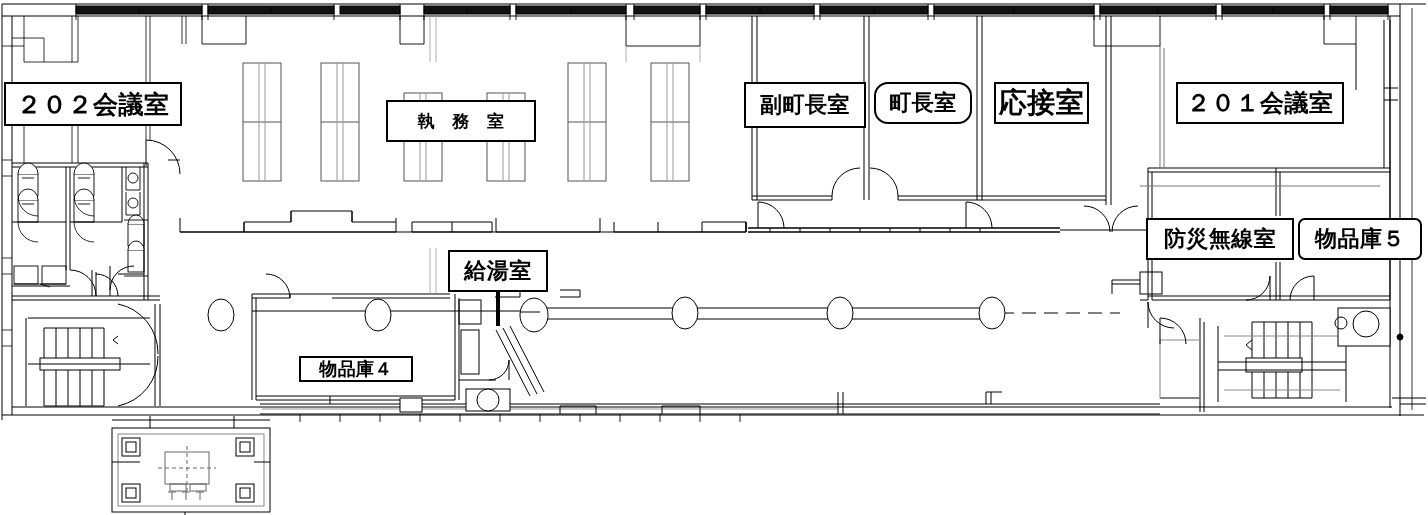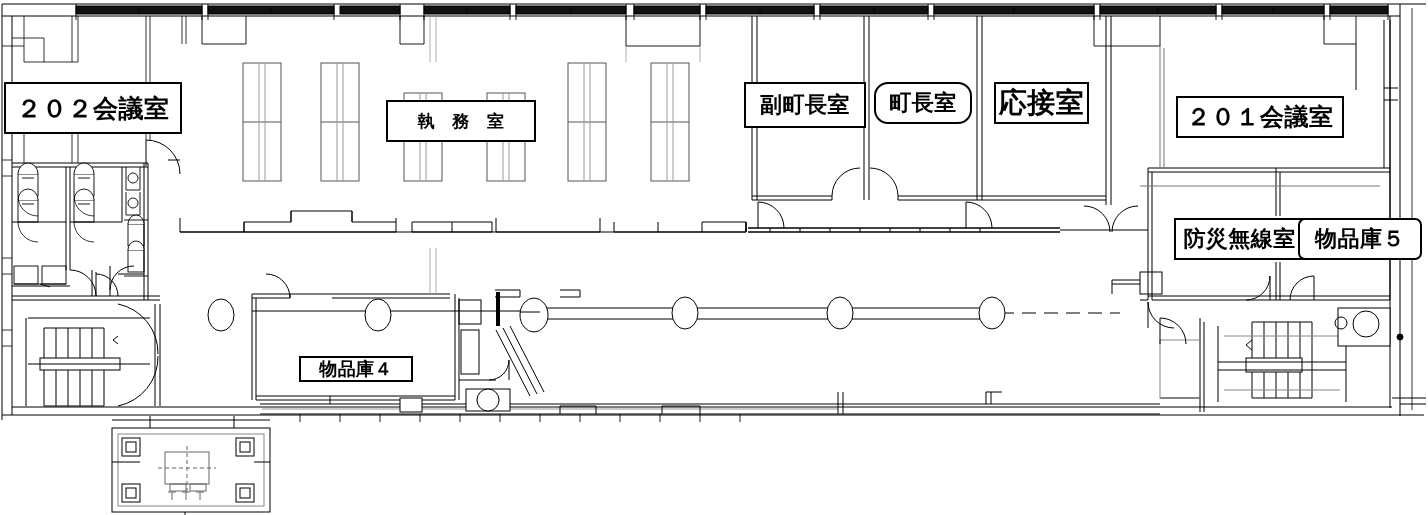--- a/index.html
+++ b/index.html
@@ -530,34 +530,35 @@
       <line x1="430" y1="16" x2="430" y2="62"></line>
       <line x1="436" y1="16" x2="436" y2="62"></line>
       <line x1="430" y1="248" x2="430" y2="294"></line>
       <line x1="436" y1="248" x2="436" y2="294"></line>
       <line x1="626" y1="46" x2="626" y2="62"></line>
       <line x1="700" y1="46" x2="700" y2="62"></line>
     </g>
 
   </svg>
 
-  <div class="rmlabel" style="left:4px;top:82px;width:178px;height:52px;font-size:25px;">２０２会議室</div>
+  <div class="rmlabel" style="left:4px;top:82px;width:178px;height:44px;font-size:25px;">２０２会議室</div>
 
   <div class="rmlabel" style="left:386px;top:100px;width:150px;height:42px;font-size:17px;">執　務　室</div>
 
   <div class="rmlabel" style="left:744px;top:82px;width:122px;height:46px;font-size:22px;">副町長室</div>
 
   <div class="rmlabel" style="left:874px;top:82px;width:98px;height:42px;font-size:22px;border-radius:14px;">町長室</div>
 
   <div class="rmlabel" style="left:994px;top:82px;width:95px;height:42px;font-size:28px;">応接室</div>
 
-  <div class="rmlabel" style="left:1176px;top:96px;width:168px;height:42px;font-size:24px;">２０１会議室</div>
-
-  <div class="rmlabel" style="left:1174px;top:218px;width:131px;height:42px;font-size:22px;">防災無線室</div>
+  <div class="rmlabel" style="left:1176px;top:82px;width:168px;height:42px;font-size:24px;">２０１会議室</div>
+
+  <div class="rmlabel" style="left:1146px;top:218px;width:148px;height:42px;font-size:22px;">防災無線室</div>
 
   <div class="rmlabel" style="left:1298px;top:218px;width:124px;height:42px;font-size:22px;border-radius:7px;">物品庫５</div>
 
+  <div class="rmlabel" style="left:448px;top:250px;width:100px;height:42px;font-size:22px;">給湯室</div>
 
   <div class="leader" style="left:496px;top:292px;width:4px;height:34px;"></div>
 
   <div class="rmlabel" style="left:299px;top:356px;width:114px;height:26px;font-size:18px;">物品庫４</div>
 
 </div>
 
 </body></html>

